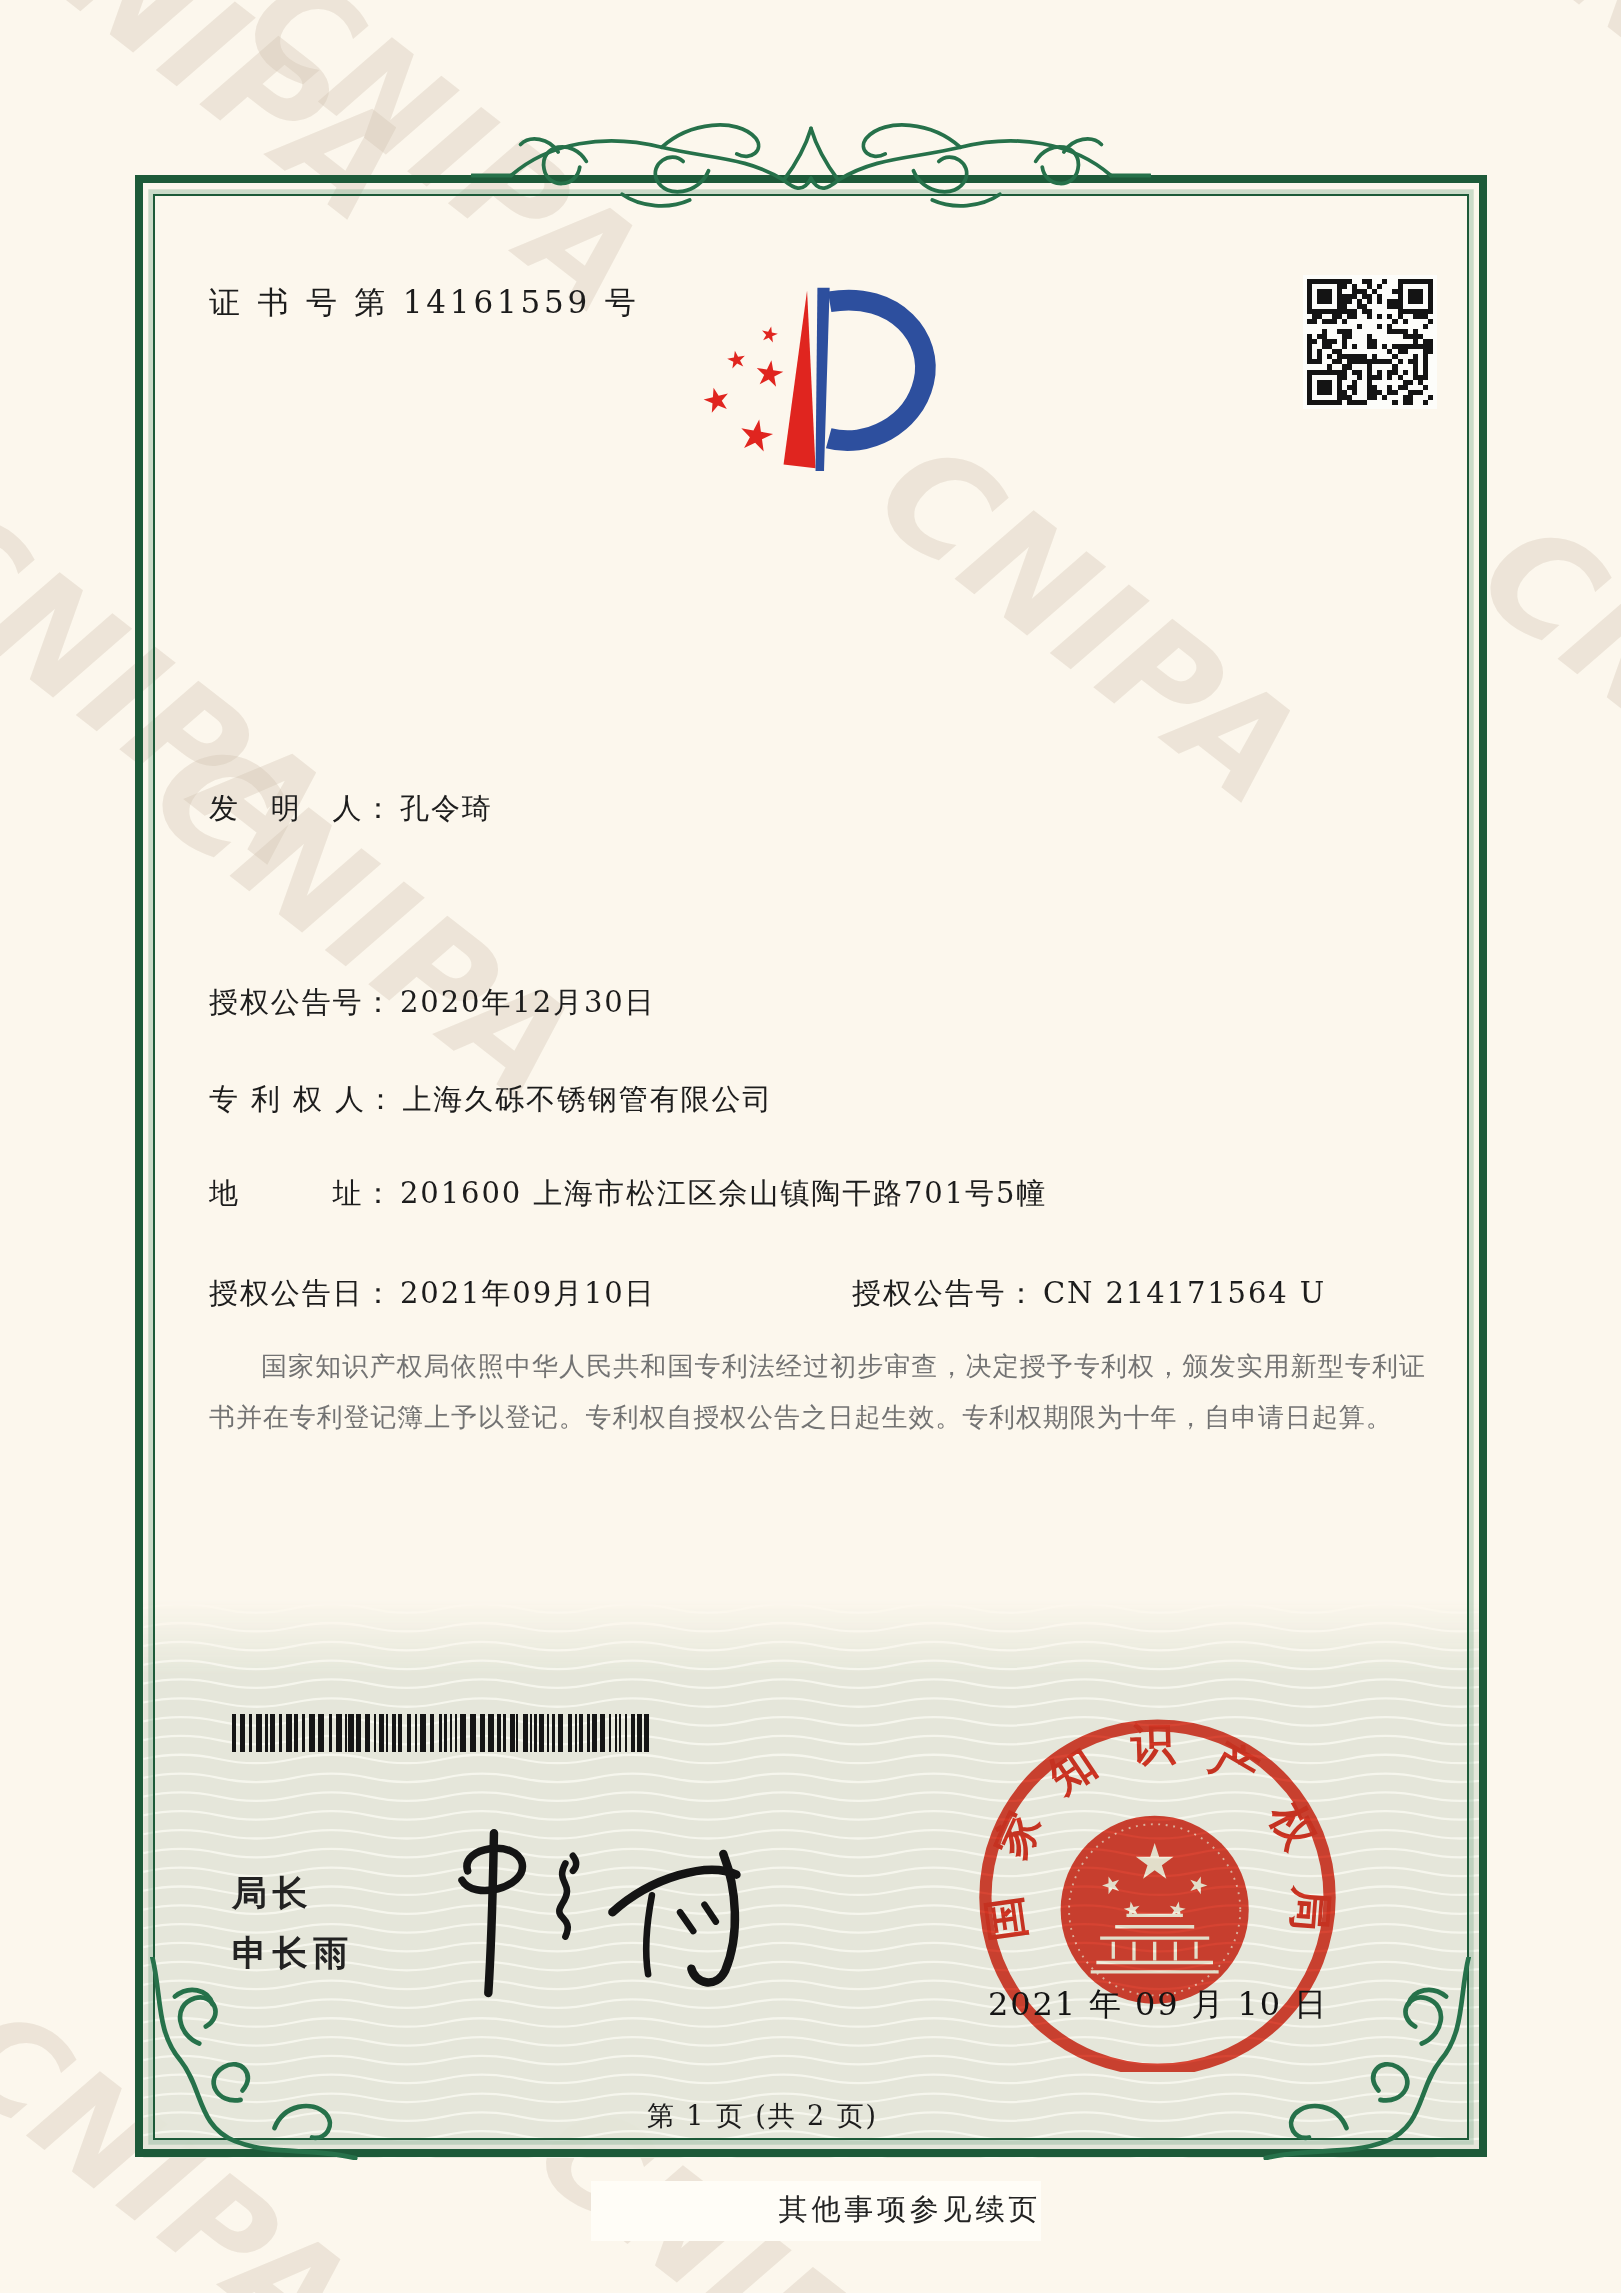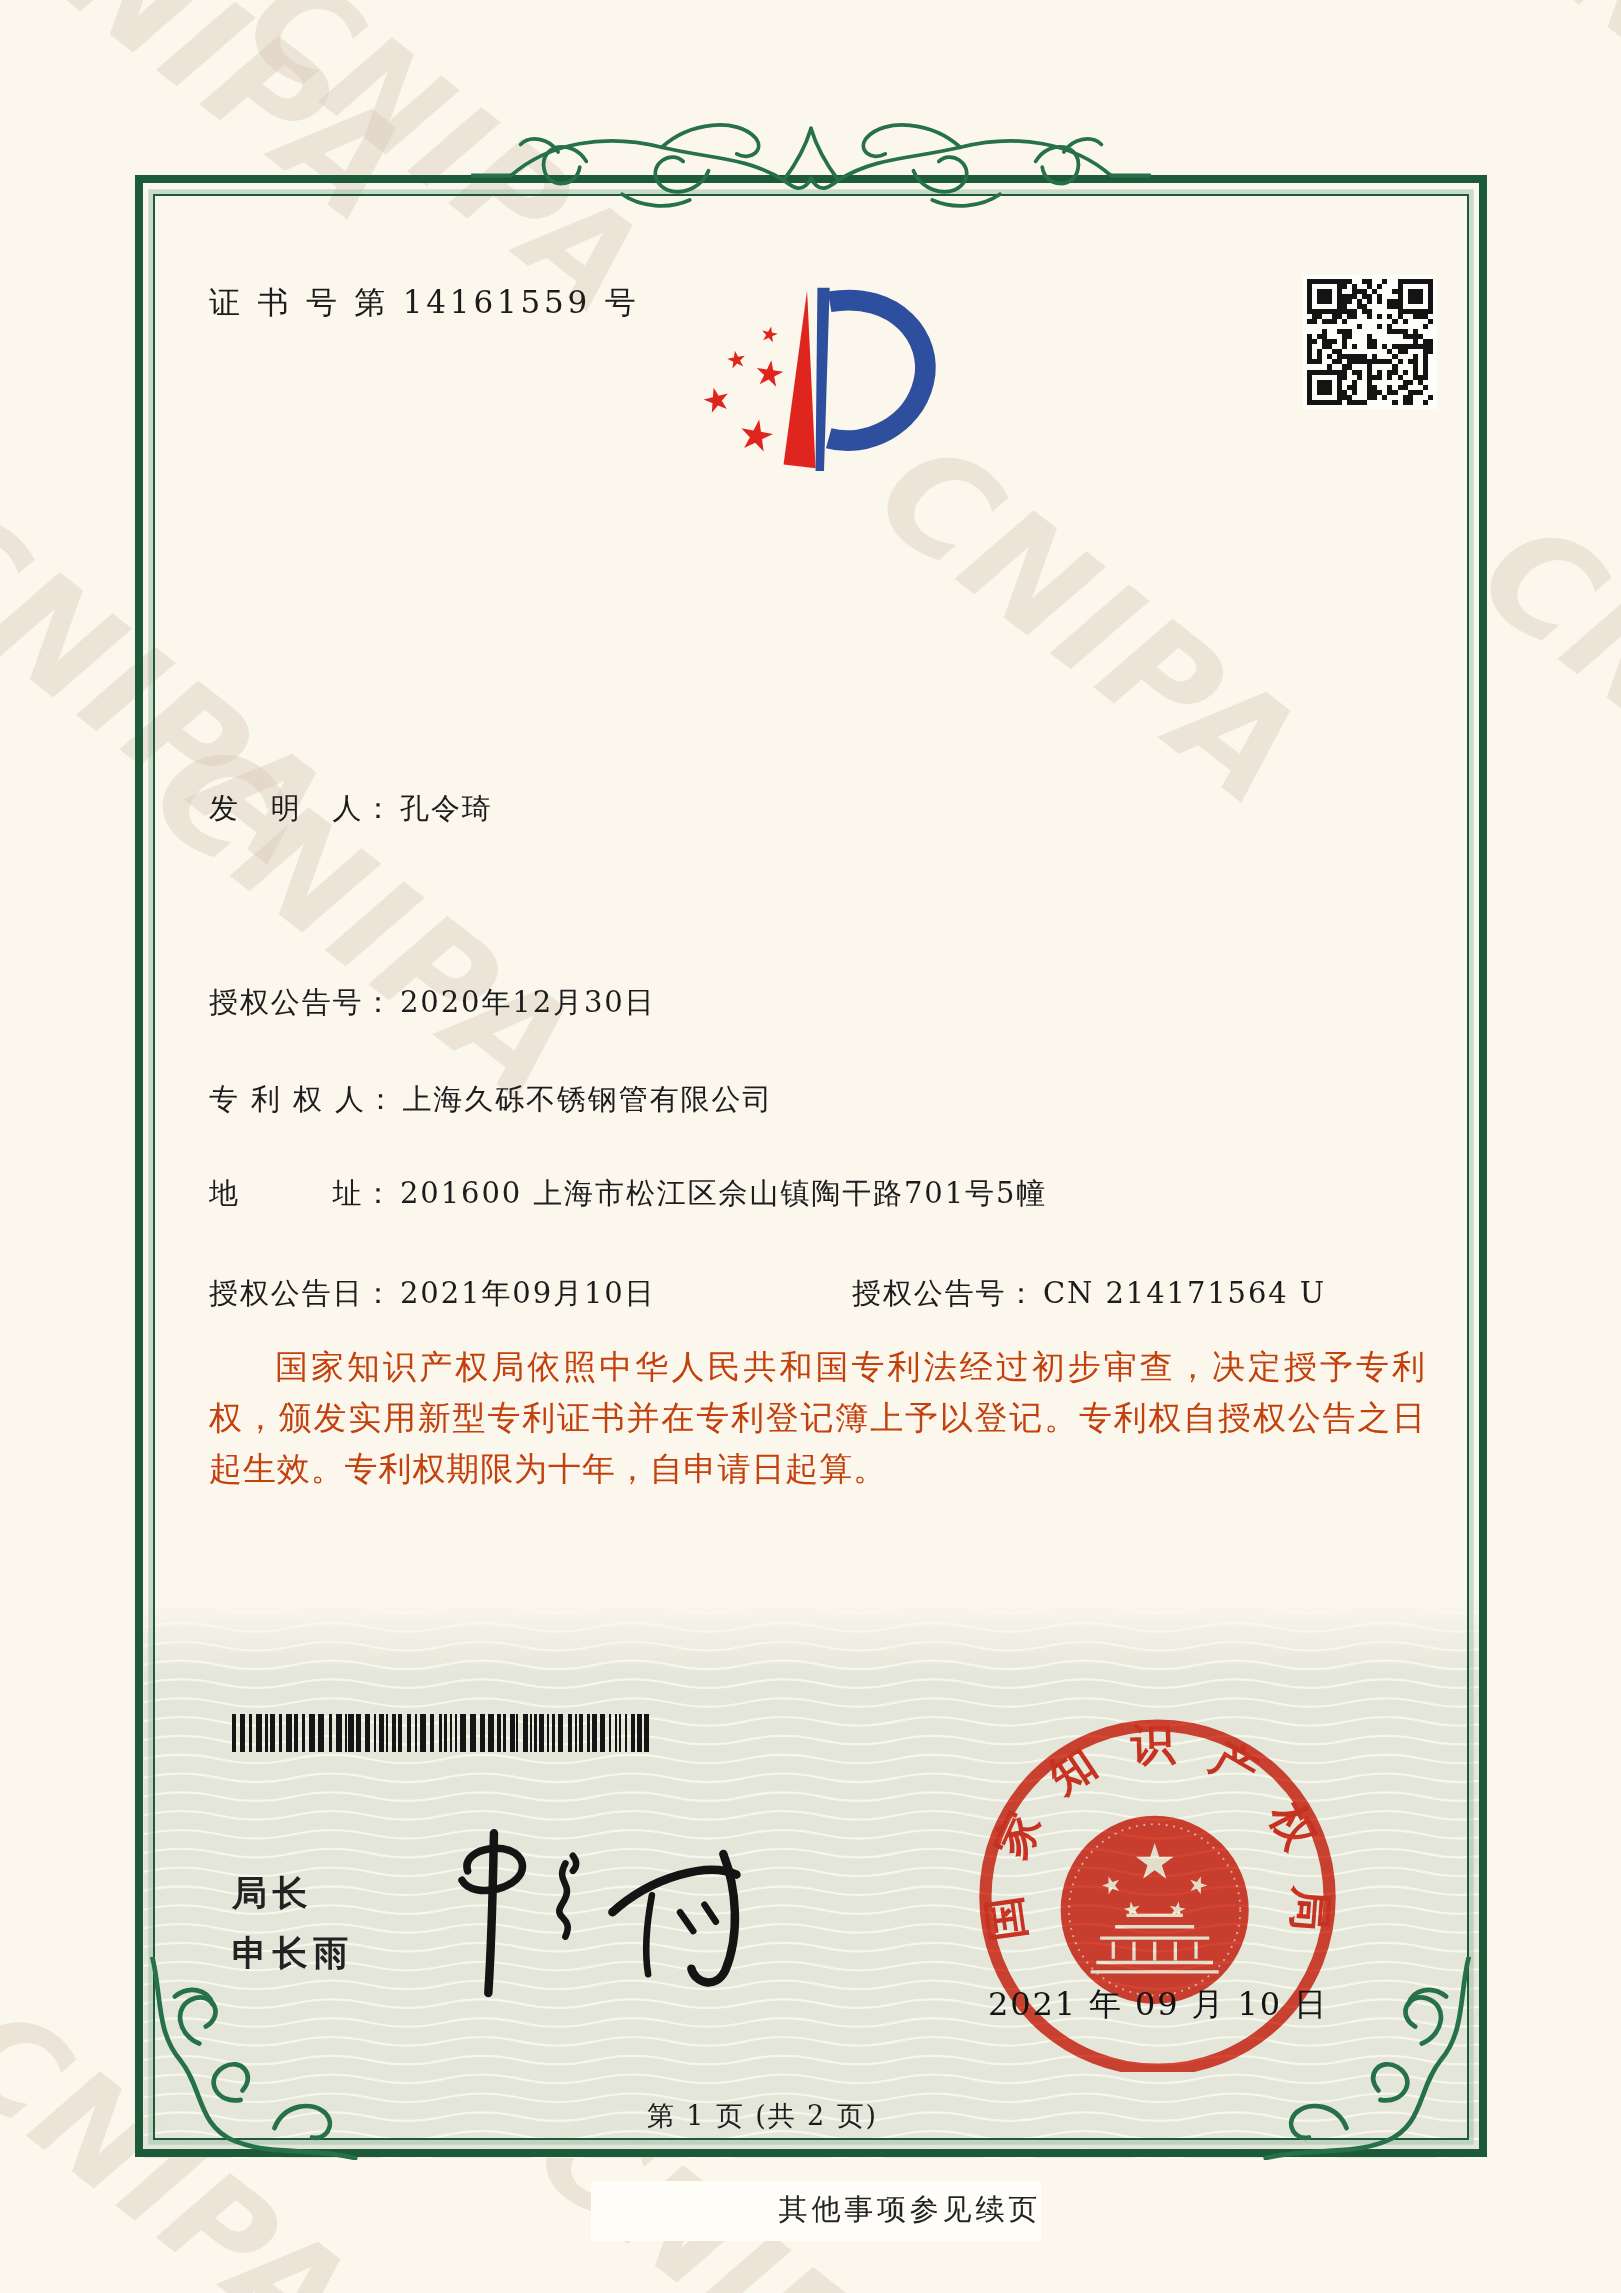--- a/index.html
+++ b/index.html
@@ -28,22 +28,22 @@
       padding:3.8px;box-sizing:border-box;z-index:5;}
   #qr-grid{display:grid;grid-template-columns:repeat(25,1fr);grid-auto-rows:1fr;width:126px;height:126px;}
   .qb{background:#141414;}
   #title{position:absolute;left:0;top:493px;width:1621px;text-align:center;font-size:70px;
       font-weight:bold;letter-spacing:17px;color:#0f0f0f;z-index:5;}
   
   .frow{position:absolute;left:209px;font-size:29px;letter-spacing:1.9px;white-space:nowrap;z-index:5;color:#1d1d1d;}
   .fvalue{margin-left:5.6px;}
   #grant-no-pair{position:absolute;left:643px;top:0;}
   
-  #body-text{position:absolute;left:209px;top:1341px;width:1217px;font-size:33px;line-height:51px;
-      text-align:justify;z-index:5;color:#c2410c;letter-spacing:0.9px;}
+  #body-text{position:absolute;left:209px;top:1341px;width:1217px;font-size:26px;line-height:51px;
+      text-align:justify;z-index:5;color:#737373;letter-spacing:0.9px;}
   #body-text p{margin:0;text-indent:2em;}
   
   #barcode{position:absolute;left:232px;top:1714px;height:38px;display:flex;align-items:stretch;z-index:5;}
   .bar{background:#151515;}
   
   .signer{position:absolute;left:232px;font-size:35px;letter-spacing:5.6px;z-index:5;
       font-family:"DejaVu Sans","Liberation Sans",sans-serif;font-weight:600;color:#222;}
   #signature{position:absolute;left:405px;top:1822px;z-index:5;}
   #signature path{fill:none;stroke:#141414;stroke-linecap:round;stroke-linejoin:round;}
   

